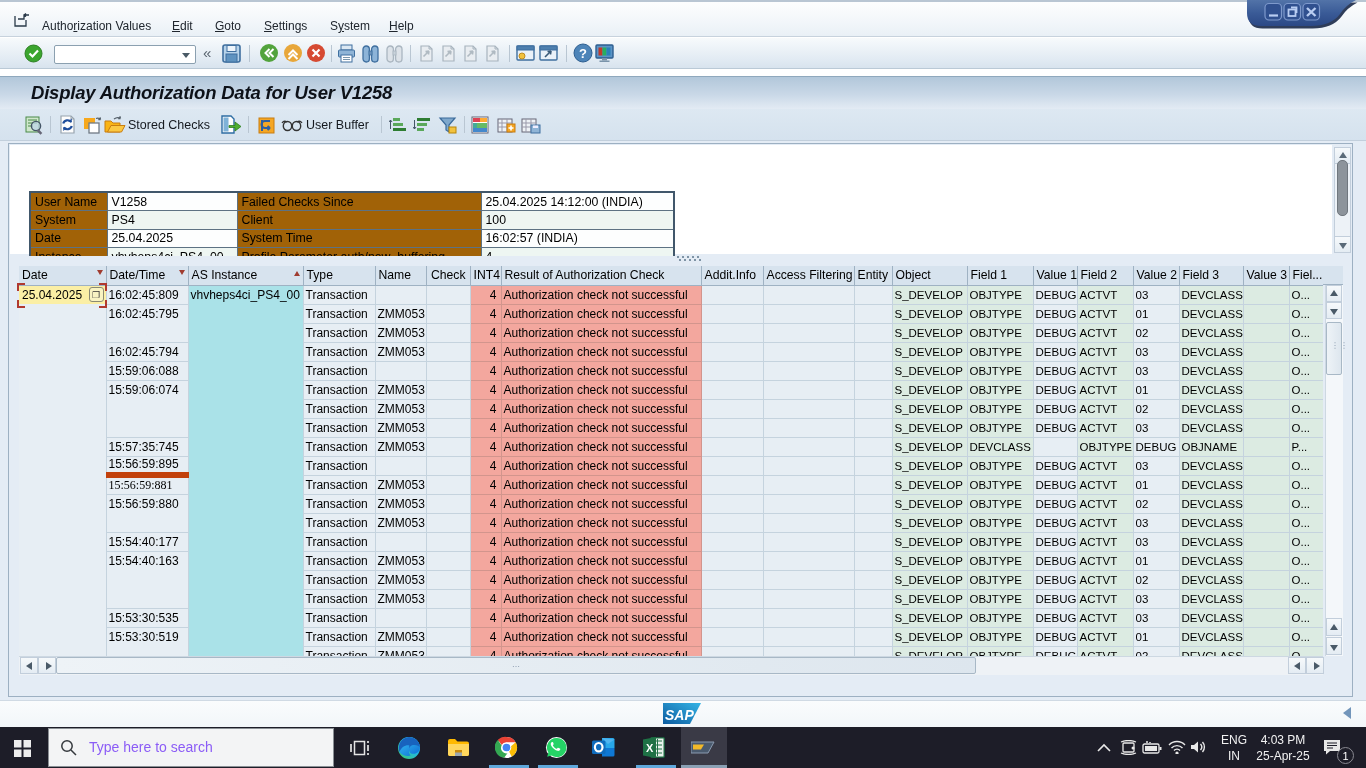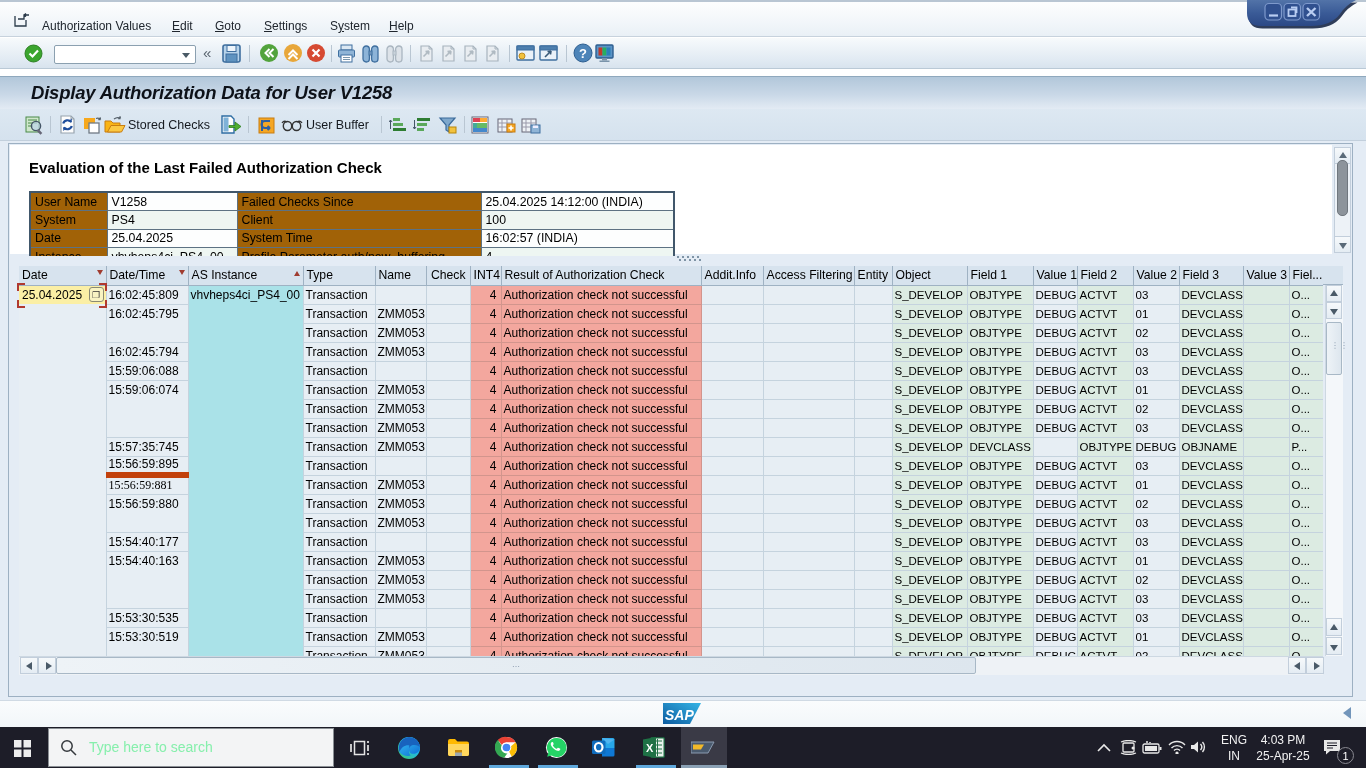--- a/index.html
+++ b/index.html
@@ -269,21 +269,20 @@
 <svg class="abs" style="left:521px;top:7px" width="20" height="19">
       <rect x="1" y="3" width="14" height="13" fill="#eef2f6" stroke="#667"></rect>
       <path d="M1 7 L15 7 M1 11 L15 11 M5 3 L5 16 M10 3 L10 16" stroke="#99a"></path>
       <rect x="10" y="9" width="9" height="8" fill="#8fb4d6" stroke="#3f6f9f"></rect>
       <rect x="12" y="9.5" width="5" height="2.5" fill="#eef"></rect>
     </svg>
 </div>
 <div class="abs" id="workarea"></div>
 <div class="abs" id="container">
 <div class="abs" id="evalpanel">
-<div id="evaltitle">Evaluation of the Last Failed Authorization Check</div>
 <div id="evaltablewrap">
         <table class="ev">
           <colgroup>
             <col style="width:77px">
             <col style="width:130px">
             <col style="width:244px">
             <col style="width:193px">
           </colgroup>
 <tbody>
             <tr class="">
@@ -857,21 +856,21 @@
       <rect x="0" y="0" width="7.5" height="7.5" fill="#ededed"></rect>
       <rect x="9.5" y="0" width="7.5" height="7.5" fill="#ededed"></rect>
       <rect x="0" y="9.5" width="7.5" height="7.5" fill="#ededed"></rect>
       <rect x="9.5" y="9.5" width="7.5" height="7.5" fill="#ededed"></rect>
     </svg>
 <div class="abs" style="left:48px;top:1px;width:286px;height:39px;background:#f3f4f5;border:1px solid #8a8f94"></div>
 <svg class="abs" style="left:60px;top:12px" width="18" height="18">
       <circle cx="7" cy="7" r="5.2" fill="none" stroke="#35393d" stroke-width="1.5"></circle>
       <path d="M11 11 L16 16" stroke="#35393d" stroke-width="1.5"></path>
     </svg>
-<div class="abs" style="left:89px;top:12px;font-size:14px;color:#86efac">Type here to search</div>
+<div class="abs" style="left:89px;top:12px;font-size:14px;color:#8b5cf6">Type here to search</div>
 <svg class="abs" style="left:350px;top:12px" width="20" height="18">
       <rect x="4.5" y="2.5" width="10" height="13" fill="none" stroke="#e4e4e4" stroke-width="1.5"></rect>
       <path d="M1 5 L1 13" stroke="#e4e4e4" stroke-width="1.7"></path>
       <path d="M18 2 L18 4 M18 6 L18 12 M18 14 L18 16" stroke="#e4e4e4" stroke-width="1.7"></path>
     </svg>
 <svg class="abs" style="left:397px;top:9px" width="24" height="24" viewBox="0 0 24 24">
       <defs>
         <linearGradient id="edgA" x1="0" y1="0" x2="0.8" y2="1">
           <stop offset="0" stop-color="#3bc8f5"></stop>
           <stop offset="1" stop-color="#1173d8"></stop>

